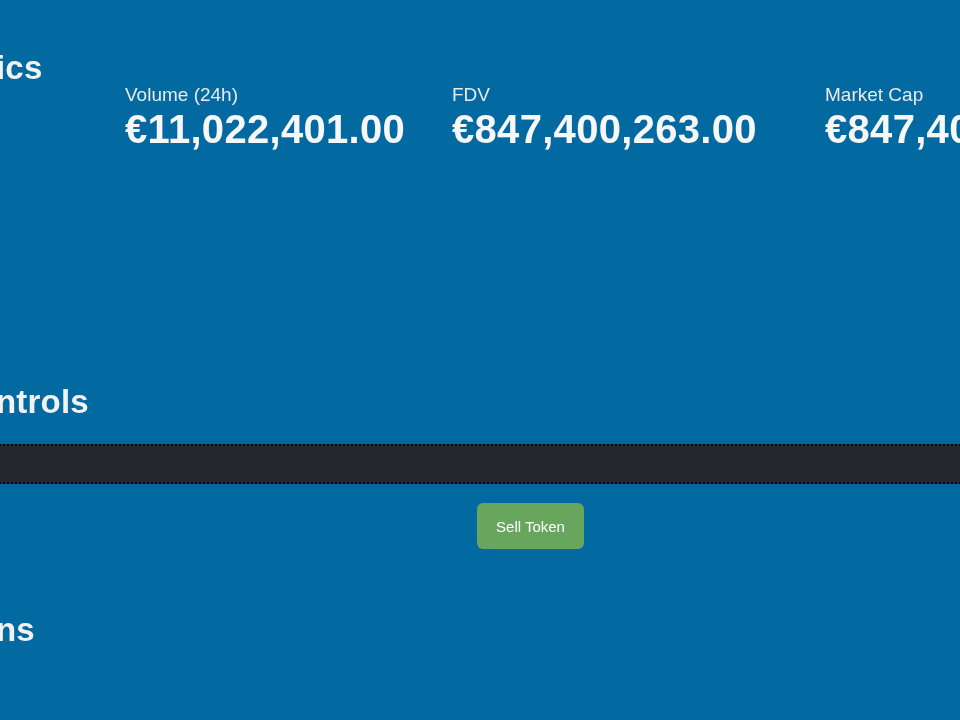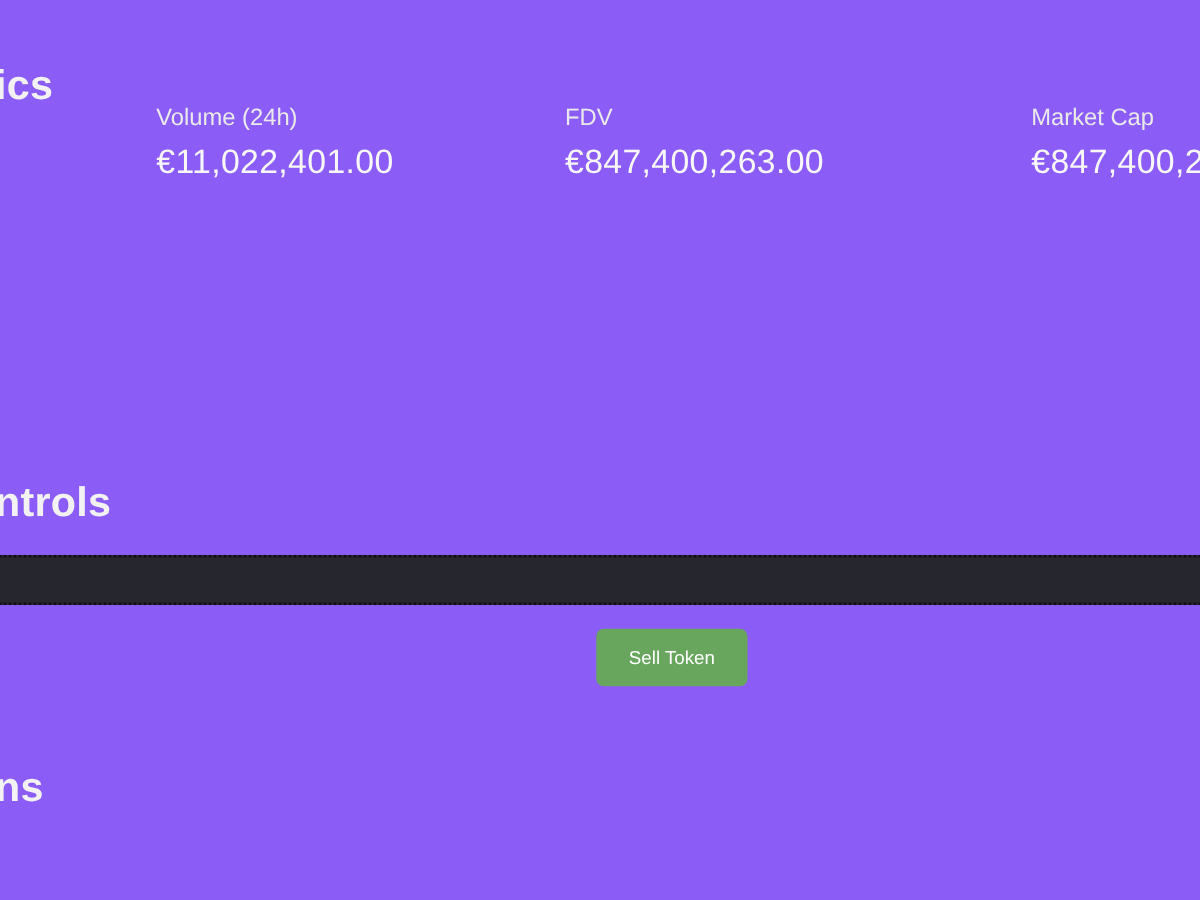--- a/index.html
+++ b/index.html
@@ -9,21 +9,21 @@
     height: 720px;
     overflow: hidden;
     background: #1f1f21;
     font-family: "Liberation Sans", sans-serif;
   }
   .viewport {
     position: relative;
     width: 960px;
     height: 720px;
     overflow: hidden;
-    background: #8b5cf6;
+    background: #0369a1;
     color: #f5f5f5;
   }
   .section-heading {
     position: absolute;
     left: -4px;
     font-size: 33px;
     font-weight: 700;
     color: #f2f2f2;
     white-space: nowrap;
     letter-spacing: 0.2px;
@@ -42,22 +42,22 @@
   #stat-mcap   { left: 825px; }
 
   .stat-label {
     font-size: 19px;
     font-weight: 400;
     color: #eaeaea;
     line-height: 18px;
   }
   .stat-value {
     margin-top: 8px;
-    font-size: 27px;
-    font-weight: 400;
+    font-size: 40px;
+    font-weight: 700;
     color: #f7f7f7;
     line-height: 34px;
     letter-spacing: 0.3px;
   }
 
   .amount-input {
     position: absolute;
     left: -12px;
     top: 444px;
     width: 984px;
@@ -71,21 +71,21 @@
     font-size: 15px;
     padding: 0 14px;
     outline: none;
     font-family: "Liberation Sans", sans-serif;
   }
 
   .sell-button {
     position: absolute;
     left: 477px;
     top: 503px;
-    width: 121px;
+    width: 107px;
     height: 46px;
     background: #68a55d;
     border: none;
     border-radius: 6px;
     color: #ffffff;
     font-size: 15px;
     font-weight: 400;
     cursor: pointer;
     font-family: "Liberation Sans", sans-serif;
   }

